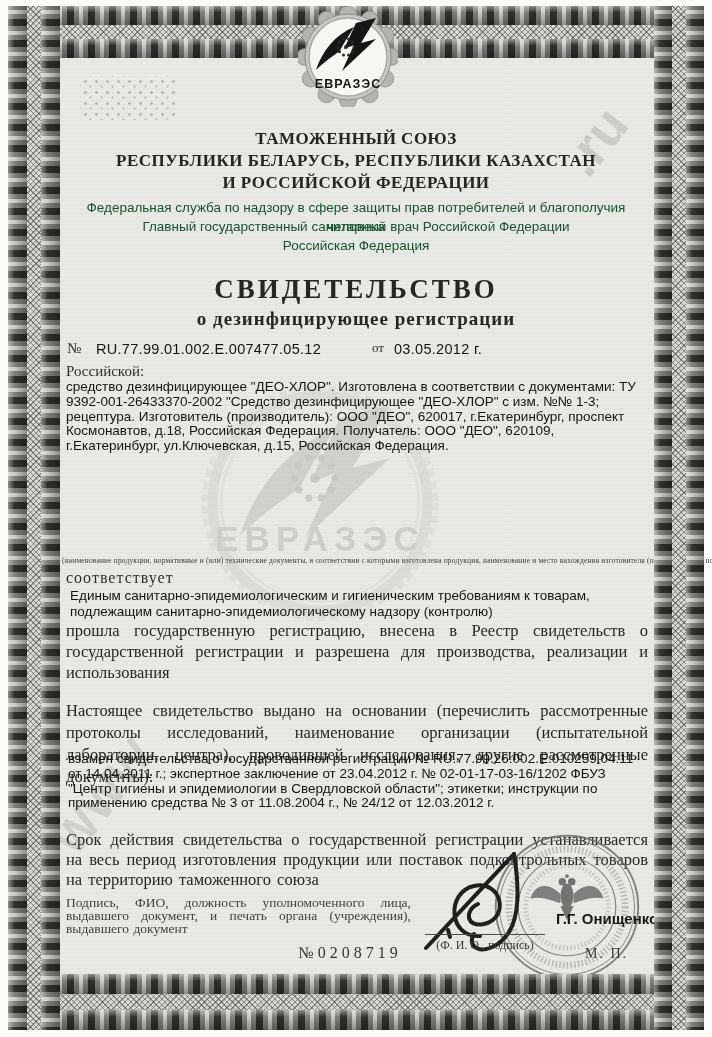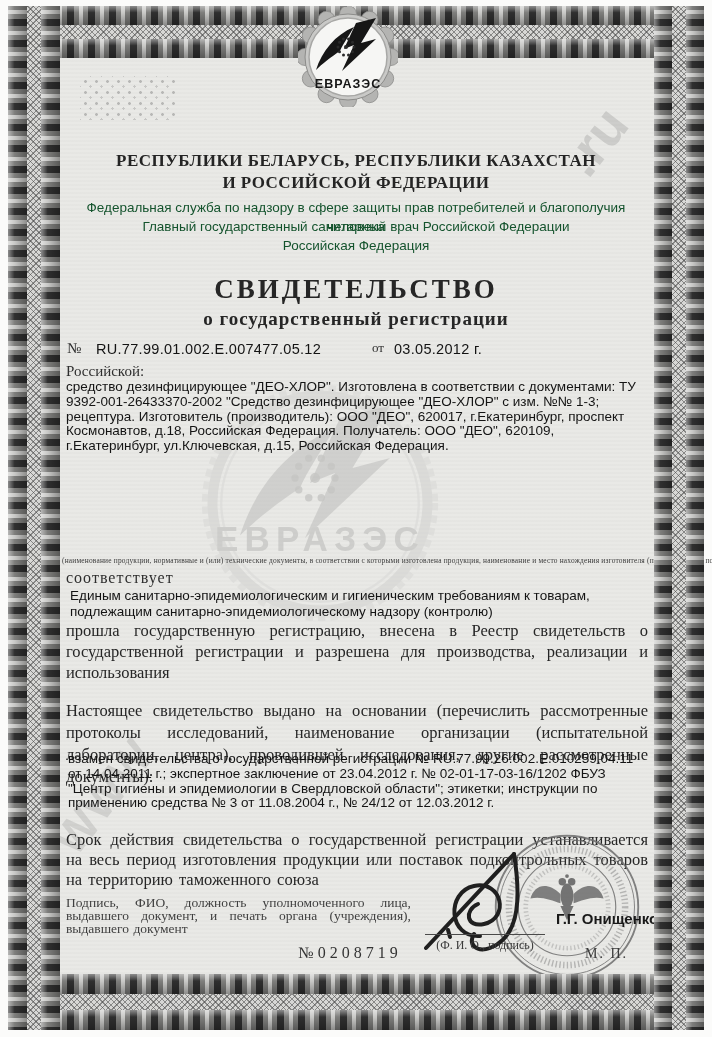--- a/index.html
+++ b/index.html
@@ -131,28 +131,29 @@
         <circle cx="40" cy="40" r="1.5"></circle>
       <circle cx="41.5" cy="35.3" r="1.5"></circle>
         <circle cx="45.5" cy="32.1" r="1.5"></circle>
         <circle cx="50.5" cy="32.1" r="1.5"></circle>
       <circle cx="54.5" cy="35.3" r="1.5"></circle>
         <circle cx="48" cy="40" r="2"></circle>
     </g>
     <text x="50" y="69" text-anchor="middle" font-size="14" font-weight="bold" letter-spacing="2.5" fill="#bdbdbb">ЕВРАЗЭС</text>
   </svg>
 
+  <div class="abs serif hdr-bold center" style="left:66px;top:128px;width:580px;">ТАМОЖЕННЫЙ СОЮЗ</div>
   <div class="abs serif hdr-bold center" style="left:66px;top:172px;width:580px;">И РОССИЙСКОЙ ФЕДЕРАЦИИ</div>
   <div class="abs serif hdr-bold center" style="left:66px;top:150px;width:580px;">РЕСПУБЛИКИ БЕЛАРУСЬ, РЕСПУБЛИКИ КАЗАХСТАН</div>
   <div class="abs sans hdr-plain center" style="left:66px;top:198px;width:580px;">Федеральная служба по надзору в сфере защиты прав потребителей и благополучия человека</div>
   <div class="abs sans hdr-plain center" style="left:66px;top:217px;width:580px;">Главный государственный санитарный врач Российской Федерации</div>
   <div class="abs sans hdr-plain center" style="left:66px;top:236px;width:580px;">Российская Федерация</div>
 
   <div class="abs serif doc-title center" style="left:66px;top:274px;width:580px;">СВИДЕТЕЛЬСТВО</div>
-  <div class="abs serif doc-sub center" style="left:66px;top:308px;width:580px;">о государственный регистрации</div>
+  <div class="abs serif doc-sub center" style="left:66px;top:308px;width:580px;">о дезинфицирующее регистрации</div>
 
   <div class="abs serif lbl" style="left:67px;top:340px;">№</div>
   <div class="abs sans val" style="left:96px;top:341px;">RU.77.99.01.002.Е.007477.05.12</div>
   <div class="abs serif lbl" style="left:372px;top:340px;font-size:13px;">от</div>
   <div class="abs sans val" style="left:394px;top:341px;">03.05.2012 г.</div>
 
   <div class="abs serif lbl" style="left:66px;top:363px;">Российской:</div>
   <div class="abs sans body-sans" style="left:66px;top:380px;width:582px;">средство дезинфицирующее "ДЕО-ХЛОР". Изготовлена в соответствии с документами: ТУ 9392-001-26433370-2002 "Средство дезинфицирующее "ДЕО-ХЛОР" с изм. №№ 1-3; рецептура. Изготовитель (производитель): ООО "ДЕО", 620017, г.Екатеринбург, проспект Космонавтов, д.18, Российская Федерация.  Получатель: ООО "ДЕО", 620109, г.Екатеринбург, ул.Ключевская, д.15, Российская Федерация.</div>
 
   <div class="abs serif tiny" style="left:62px;top:556px;width:588px;">(наименование продукции, нормативные и (или) технические документы, в соответствии с которыми изготовлена продукция, наименование и место нахождения изготовителя (производителя), получателя)</div>

